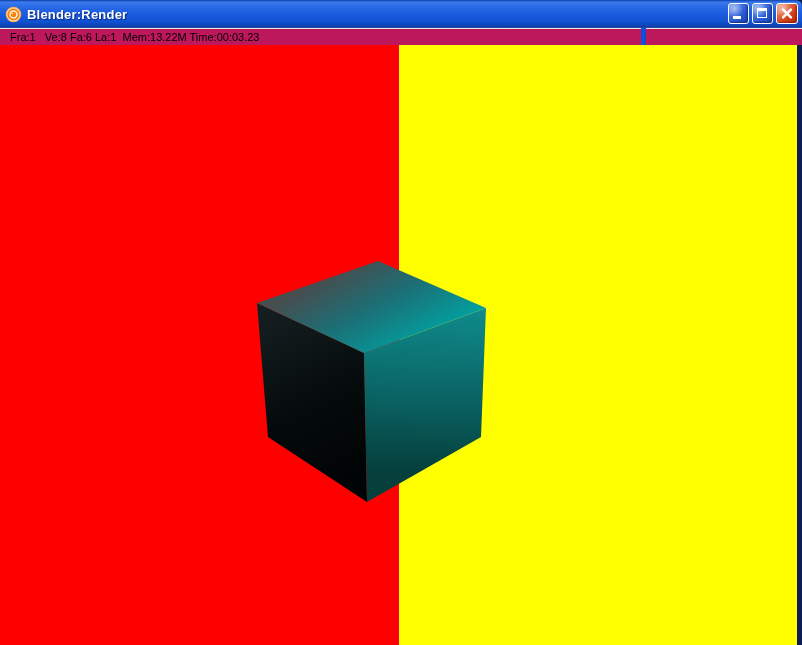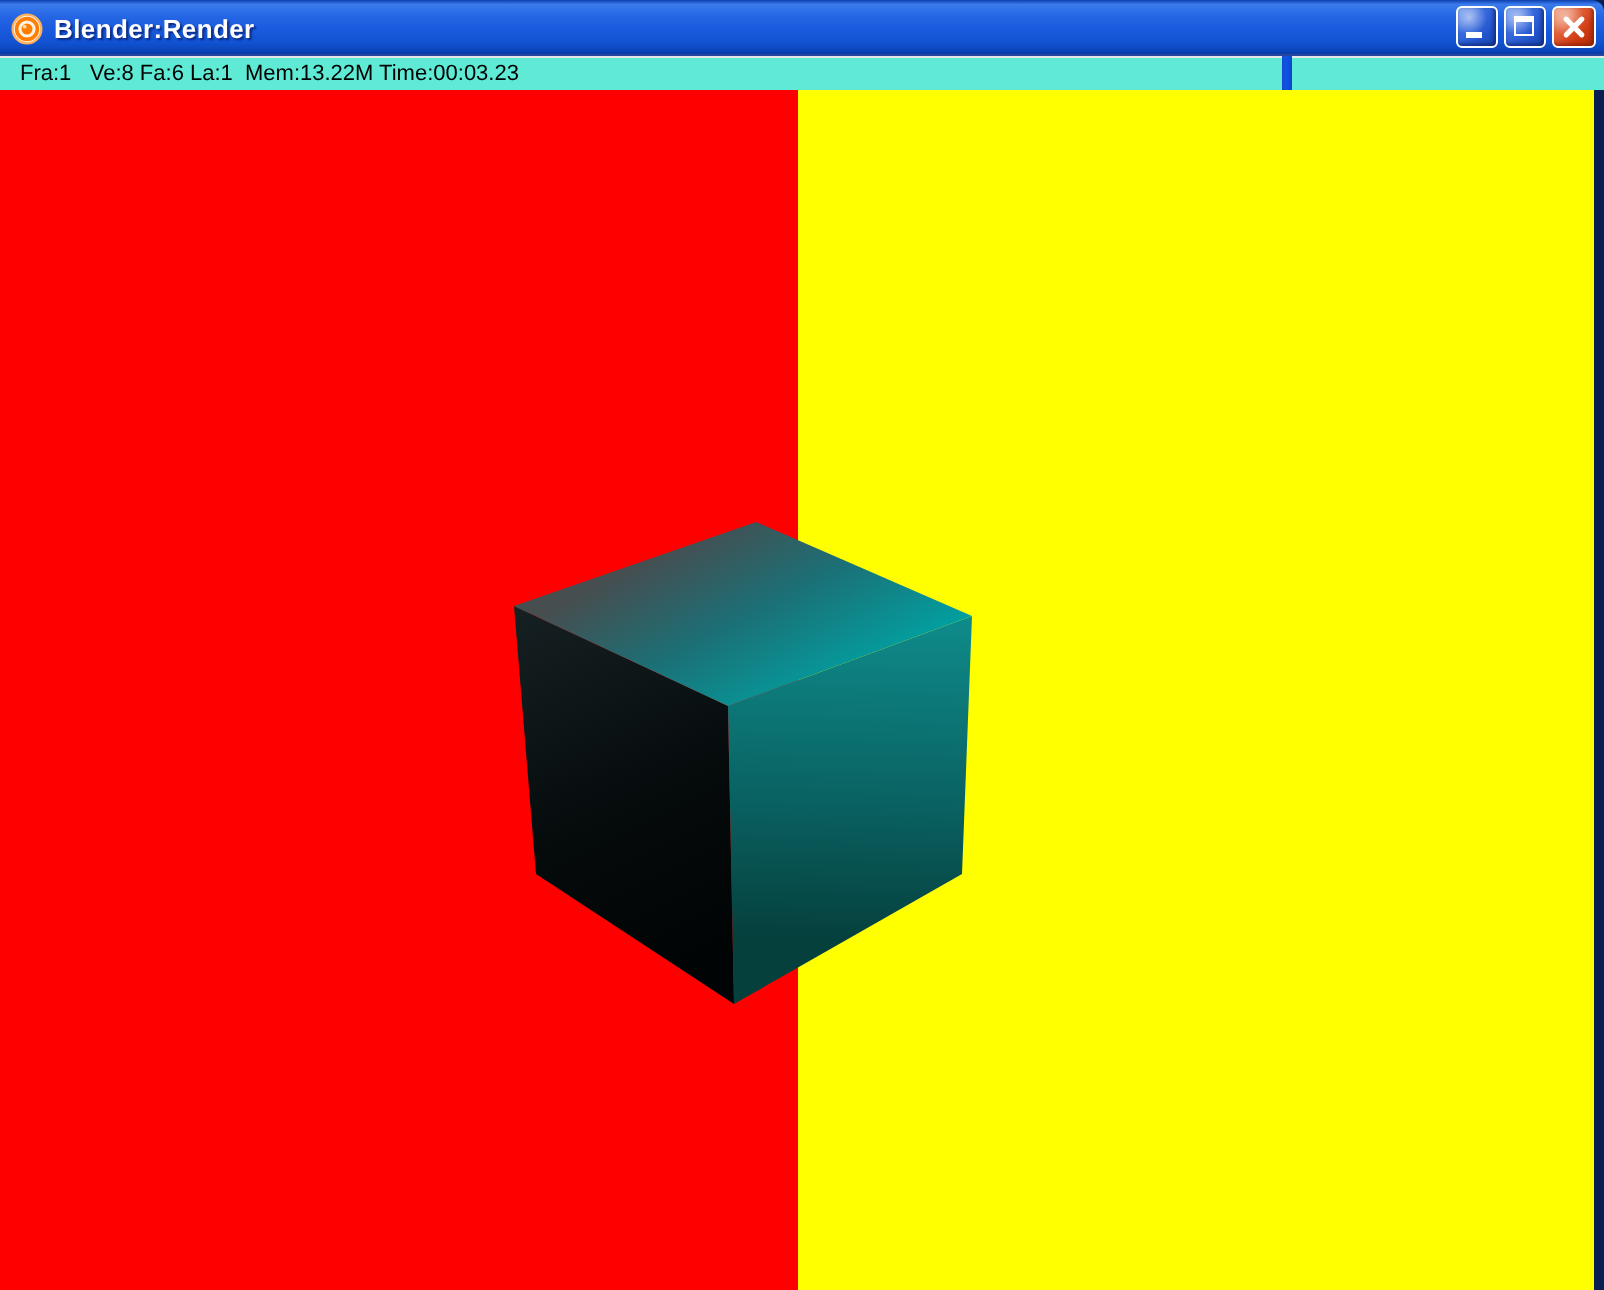--- a/index.html
+++ b/index.html
@@ -71,21 +71,21 @@
     box-sizing: border-box;
     border: 1px solid #ffffff;
     border-top-width: 3px;
   }
   .glyph-x { position: absolute; left: 3px; top: 3px; width: 14px; height: 13px; }
   
   .statsbar {
     position: absolute; left: 0; top: 28px;
     width: 802px; height: 17px;
     box-sizing: border-box;
-    background: #5eead4;
+    background: #be185d;
     border-top: 1px solid #e6e6e6;
   }
   .stats-text {
     position: absolute; left: 10px; top: 0;
     line-height: 16px;
     font-size: 11px; color: #000000;
     white-space: pre;
   }
   
   .right-border {

